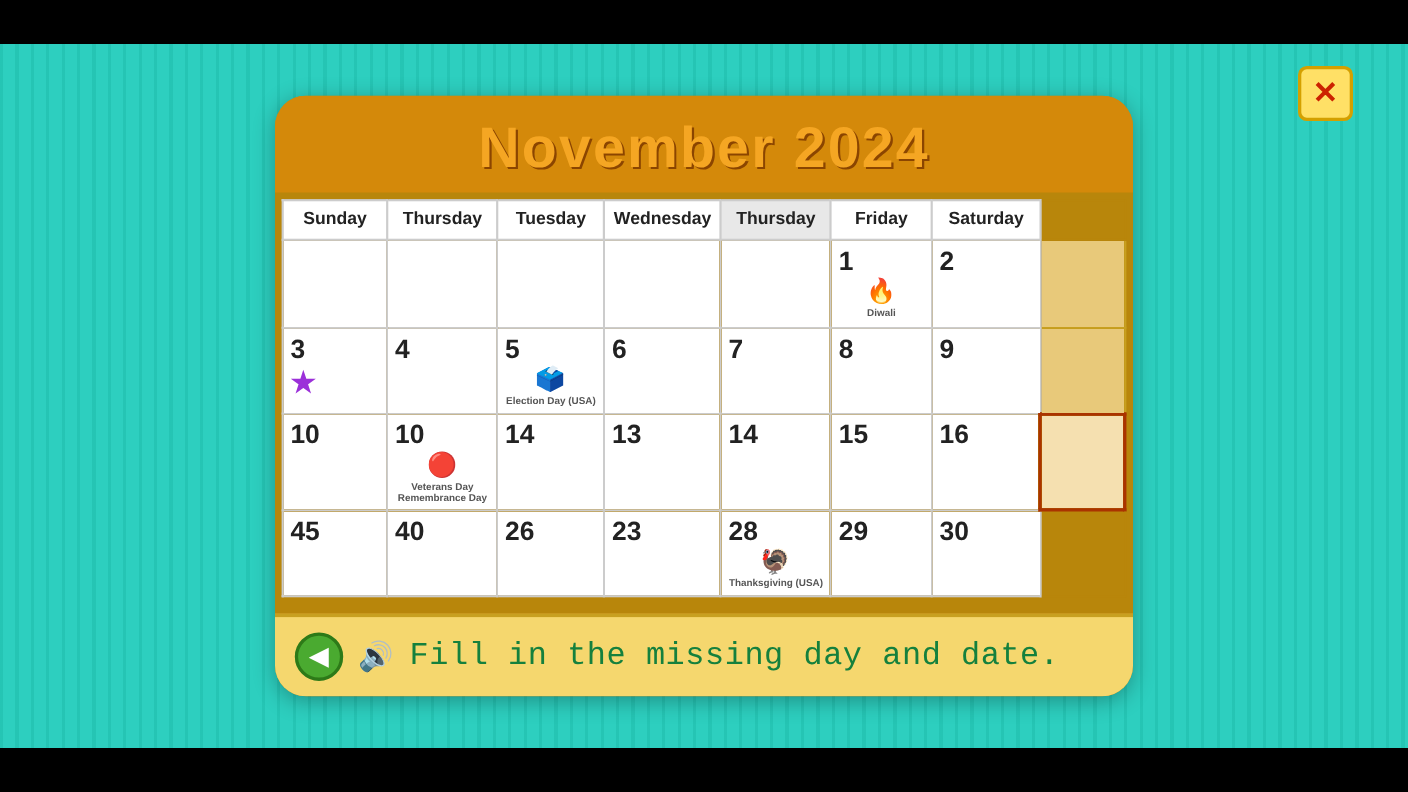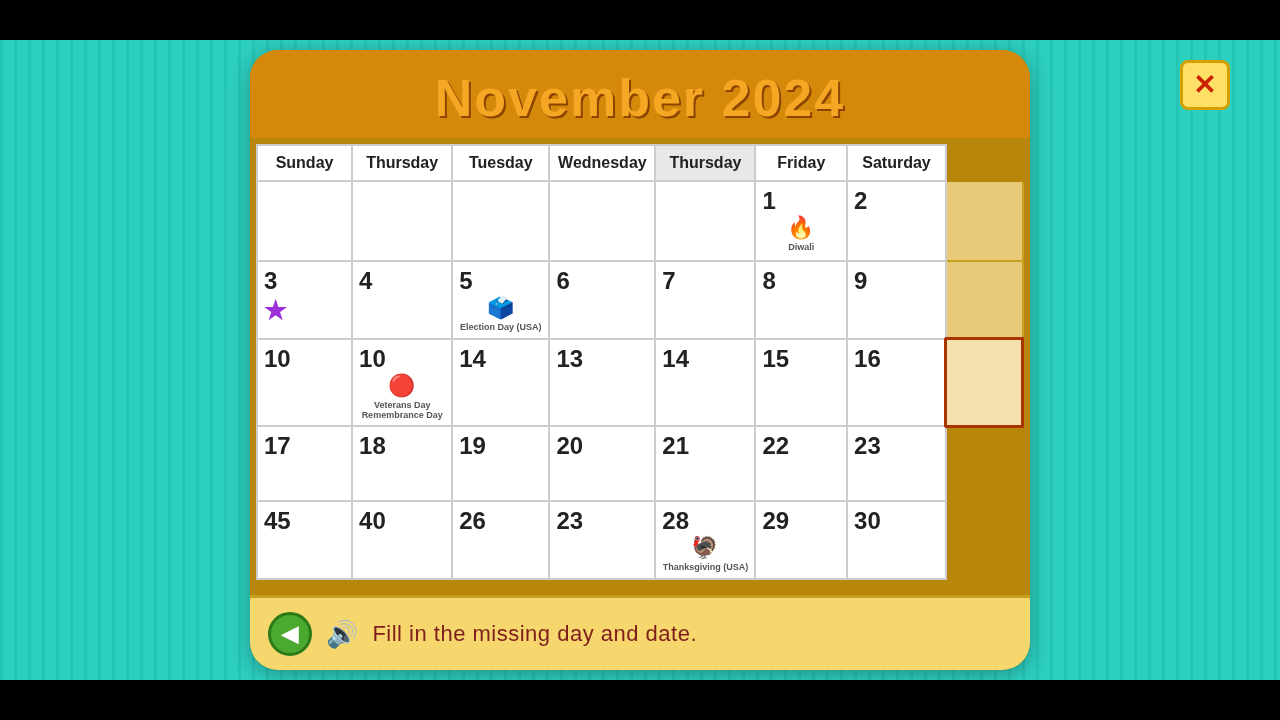--- a/index.html
+++ b/index.html
@@ -137,24 +137,25 @@
       color: white;
       font-size: 22px;
       font-weight: bold;
     }
     .audio-icon {
       font-size: 26px;
       color: #4488ff;
       flex-shrink: 0;
     }
     .footer-text {
-      font-size: 22px;
-      color: #7f1d1d;
+      font-size: 29px;
+      color: #15803d;
       font-weight: normal;
       letter-spacing: 0.5px;
+      font-family: Liberation Mono, monospace;
     }
     .close-btn {
       position: absolute;
       top: 20px;
       right: 30px;
       width: 50px;
       height: 50px;
       background: #ffe066;
       border: 3px solid #d4a000;
       border-radius: 8px;
@@ -281,44 +282,20 @@
               </td>
               <td>
                 <span class="date-num">15</span>
               </td>
               <td>
                 <span class="date-num">16</span>
               </td>
               <td class="empty-side tall" style="border:3px solid #aa3300;background:#f5e0b0;"></td>
             </tr>
 
-            <tr>
-              <td>
-                <span class="date-num">17</span>
-              </td>
-              <td>
-                <span class="date-num">18</span>
-              </td>
-              <td>
-                <span class="date-num">19</span>
-              </td>
-              <td>
-                <span class="date-num">20</span>
-              </td>
-              <td>
-                <span class="date-num">21</span>
-              </td>
-              <td>
-                <span class="date-num">22</span>
-              </td>
-              <td>
-                <span class="date-num">23</span>
-              </td>
-              <td class="empty-side" style="background:#b8860b;border:2px solid #b8860b;"></td>
-            </tr>
 
             <tr>
               <td>
                 <span class="date-num">45</span>
               </td>
               <td>
                 <span class="date-num">40</span>
               </td>
               <td>
                 <span class="date-num">26</span>

